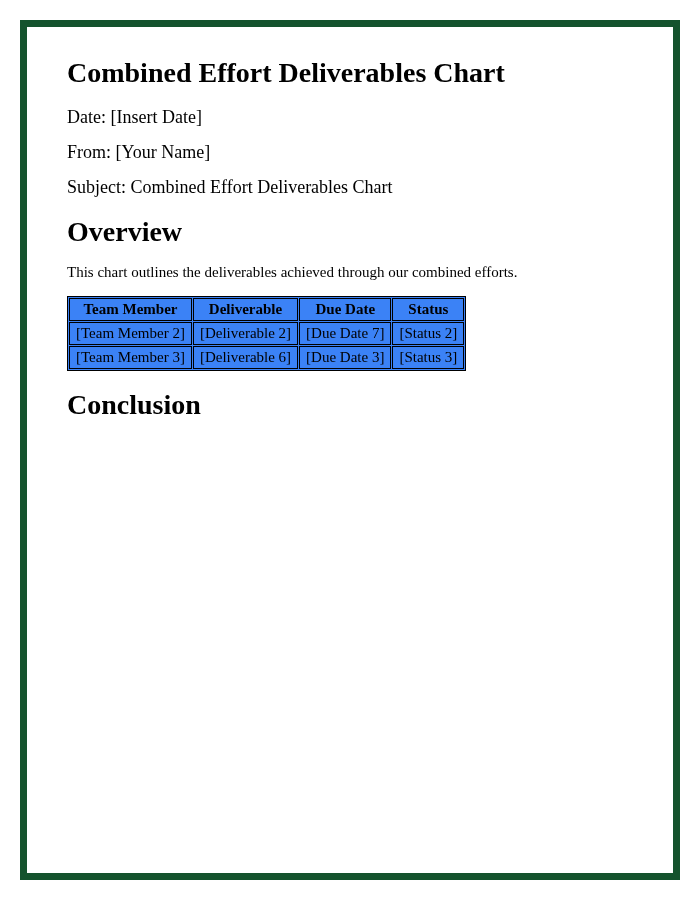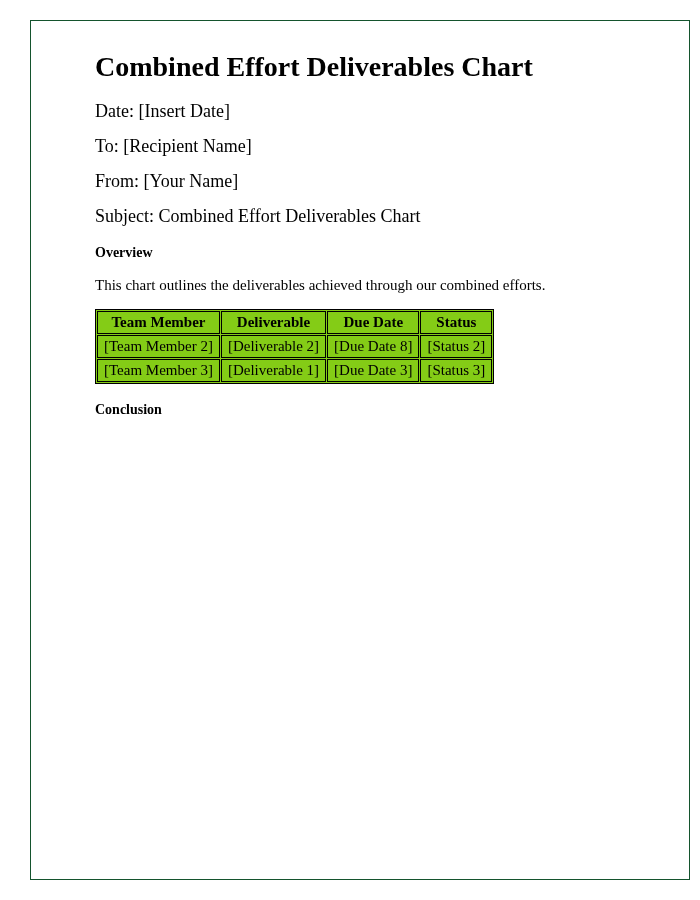--- a/index.html
+++ b/index.html
@@ -8,52 +8,51 @@
       padding: 0;
     }
     body {
       font-family: "Times New Roman", Times, serif;
       background: #fff;
       width: 700px;
       height: 900px;
       padding: 20px;
     }
     .document {
-      border: 1px solid #14532d;
+      border: 7px solid #14532d;
       width: 100%;
       height: 100%;
-      padding: 30px 64px;
-      margin-left: 10px;
+      padding: 30px 40px;
     }
     h1 {
       font-size: 28px;
       font-weight: bold;
       margin-bottom: 18px;
     }
     .meta-line {
       font-size: 18px;
       margin-bottom: 14px;
     }
     h2 {
-      font-size: 14px;
+      font-size: 28px;
       font-weight: bold;
       margin-top: 18px;
       margin-bottom: 14px;
     }
     .paragraph {
       font-size: 15px;
       margin-bottom: 14px;
       line-height: 1.35;
     }
     table {
       border-collapse: separate;
       border-spacing: 1px;
       border: 1px solid #000;
       margin-bottom: 14px;
-      background: #84cc16;
+      background: #3b82f6;
       font-family: Liberation Serif, serif;
     }
     th, td {
       border: 1px solid #000;
       padding: 2px 6px;
       font-size: 15px;
       text-align: left;
       white-space: nowrap;
     }
     th {
@@ -69,23 +68,20 @@
 <body>
 
 <div class="document">
 
   <h1>Combined Effort Deliverables Chart</h1>
 
   <p class="meta-line">
     <span>Date: </span><span>[Insert Date]</span>
   </p>
   <p class="meta-line">
-    <span>To: </span><span>[Recipient Name]</span>
-  </p>
-  <p class="meta-line">
     <span>From: </span><span>[Your Name]</span>
   </p>
   <p class="meta-line">
     <span>Subject: </span><span>Combined Effort Deliverables Chart</span>
   </p>
 
   <h2>Overview</h2>
   <p class="paragraph">This chart outlines the deliverables achieved through our combined efforts.</p>
 
   <table>
@@ -94,26 +90,26 @@
         <th>Team Member</th>
         <th>Deliverable</th>
         <th>Due Date</th>
         <th>Status</th>
       </tr>
     </thead>
     <tbody>
       <tr>
         <td>[Team Member 2]</td>
         <td>[Deliverable 2]</td>
-        <td>[Due Date 8]</td>
+        <td>[Due Date 7]</td>
         <td>[Status 2]</td>
       </tr>
       <tr>
         <td>[Team Member 3]</td>
-        <td>[Deliverable 1]</td>
+        <td>[Deliverable 6]</td>
         <td>[Due Date 3]</td>
         <td>[Status 3]</td>
       </tr>
     </tbody>
   </table>
 
   <h2>Conclusion</h2>
 
 
 </div>

